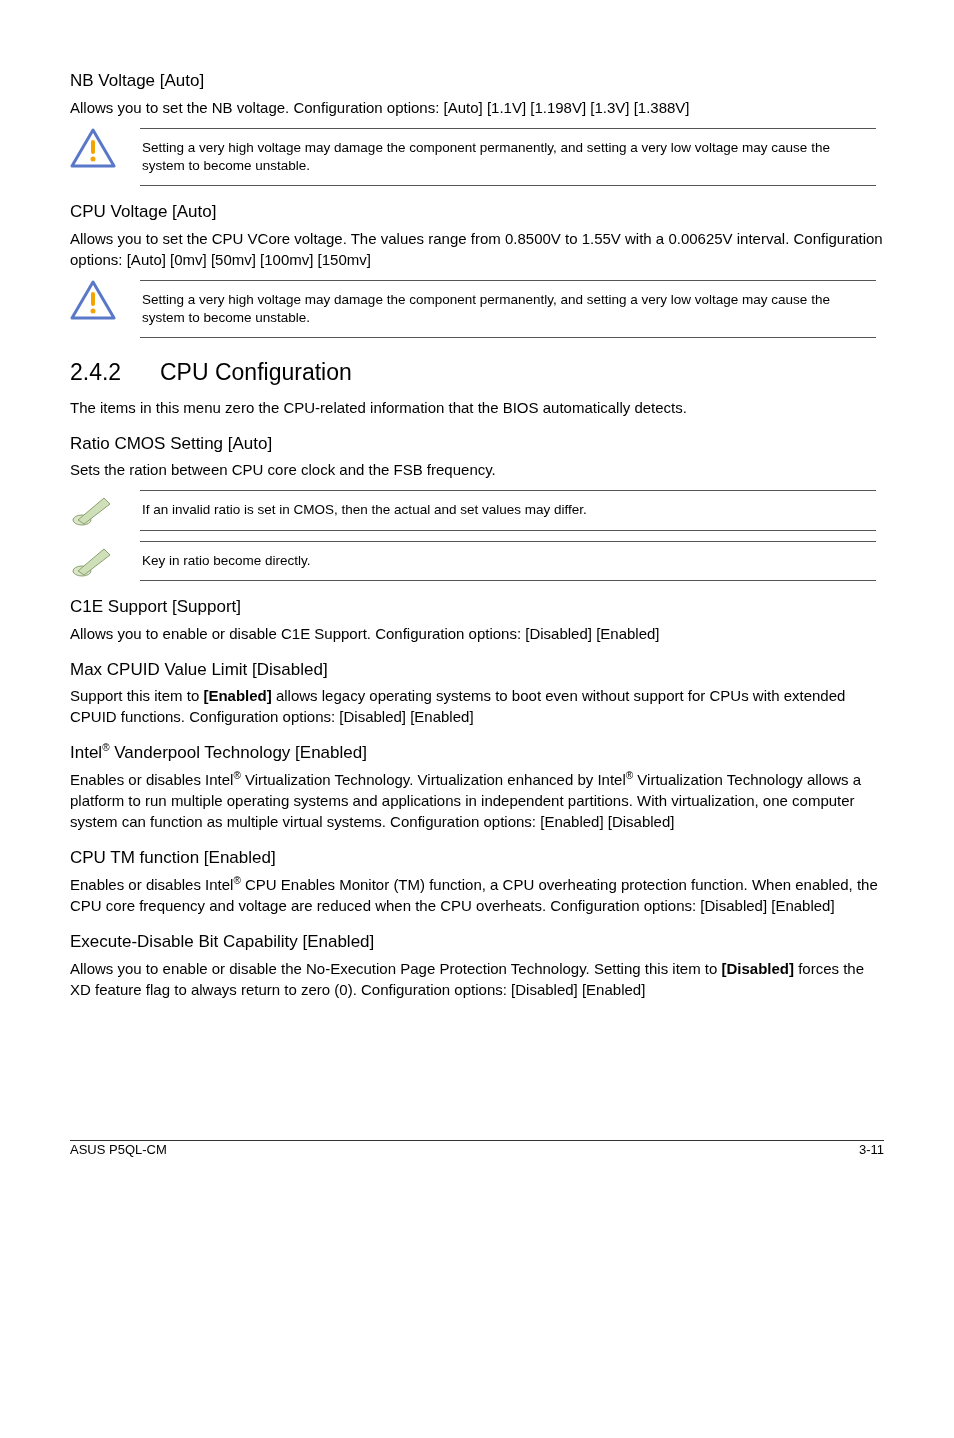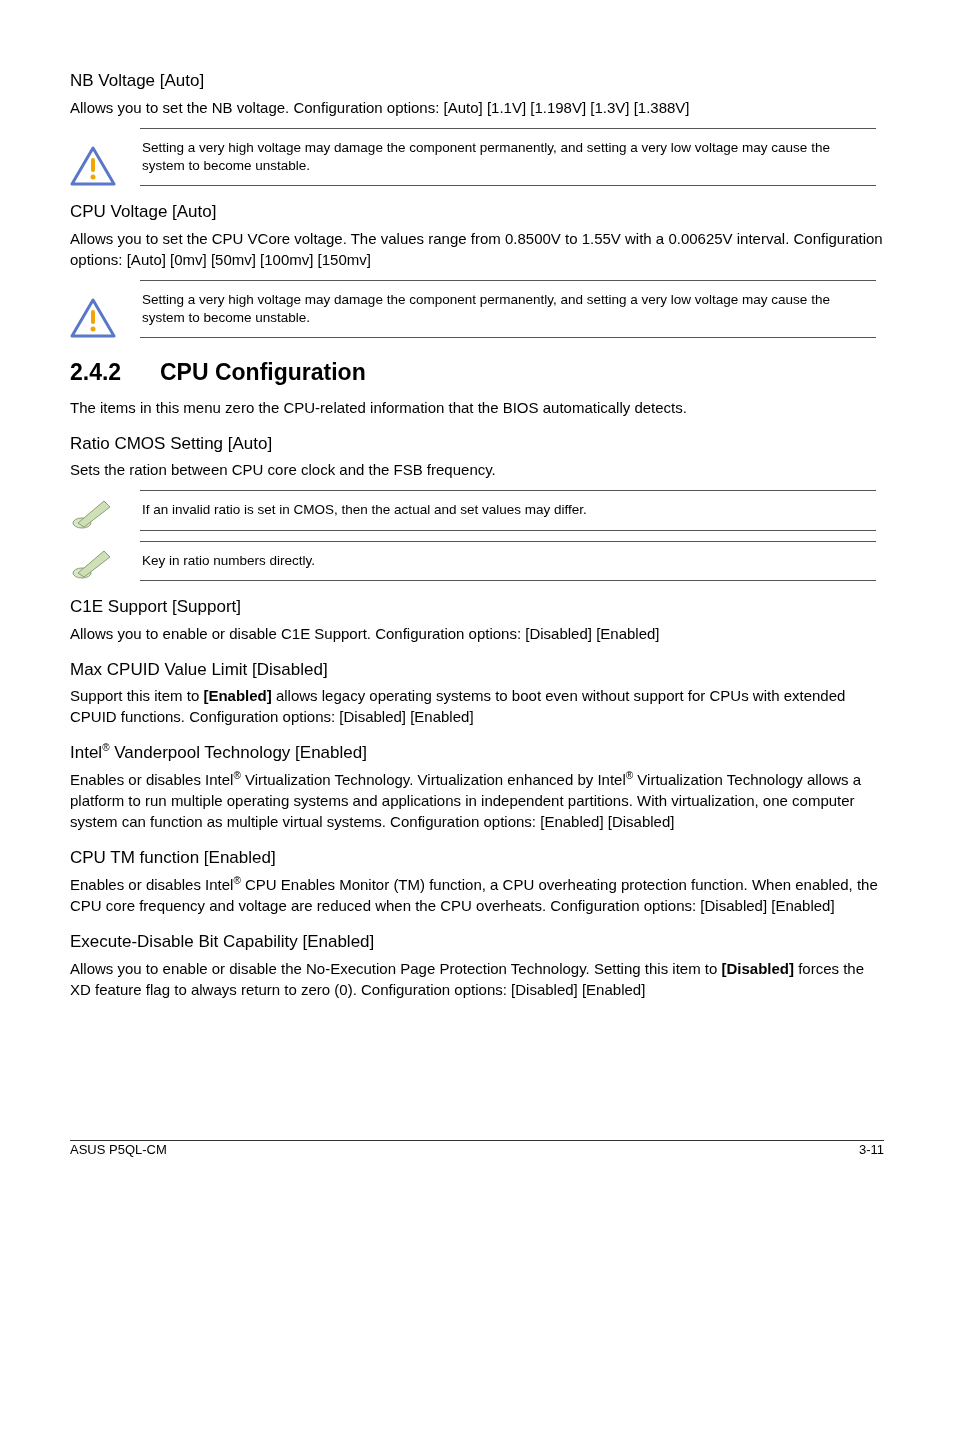--- a/index.html
+++ b/index.html
@@ -8,37 +8,37 @@
     background: #fff;
     width: 954px;
     margin: 0 auto;
     padding: 55px 70px 30px 70px;
     color: #000;
     font-size: 15px;
     line-height: 1.4;
   }
   h2.section-title {
     font-size: 23px;
-    font-weight: bold;
+    font-weight: normal;
     margin: 18px 0 8px 0;
   }
   h2.section-title .sec-num { display:inline-block; width: 90px; }
   h3.subhead {
     font-size: 17px;
     font-weight: normal;
     margin: 14px 0 4px 0;
   }
   p.body-para {
     font-size: 15px;
     margin: 0 0 10px 0;
   }
   .sup { font-size: 10px; vertical-align: super; }
   .callout {
     display: flex;
-    align-items: flex-end;
+    align-items: flex-start;
     margin: 10px 8px 10px 0;
   }
   .callout .icon-col {
     width: 70px;
     flex: 0 0 70px;
     display:flex;
     align-items:center;
     justify-content:flex-start;
   }
   .callout .text-col {
@@ -110,21 +110,21 @@
 </div>
 
 <div class="callout">
   <div class="icon-col">
     <svg width="46" height="38" viewBox="0 0 46 38">
       <ellipse cx="12" cy="30" rx="9" ry="5" fill="#dbe6c8" stroke="#8aa070" stroke-width="1"></ellipse>
       <path d="M8 30 L34 8 L40 14 L14 34 Z" fill="#cfe0b8" stroke="#8aa070" stroke-width="1"></path>
       <path d="M34 8 L40 14" stroke="#8aa070" stroke-width="1"></path>
     </svg>
   </div>
-  <div class="text-col">Key in ratio numbers directly.</div>
+  <div class="text-col">Key in ratio become directly.</div>
 </div>
 
 <h3 class="subhead">C1E Support [Support]</h3>
 <p class="body-para">Allows you to enable or disable C1E Support. Configuration options: [Disabled] [Enabled]</p>
 
 <h3 class="subhead">Max CPUID Value Limit [Disabled]</h3>
 <p class="body-para">
   <span>Support this item to </span><b>[Enabled]</b><span> allows legacy operating systems to boot even without support for CPUs with extended CPUID functions. Configuration options: [Disabled] [Enabled]</span>
 </p>
 

